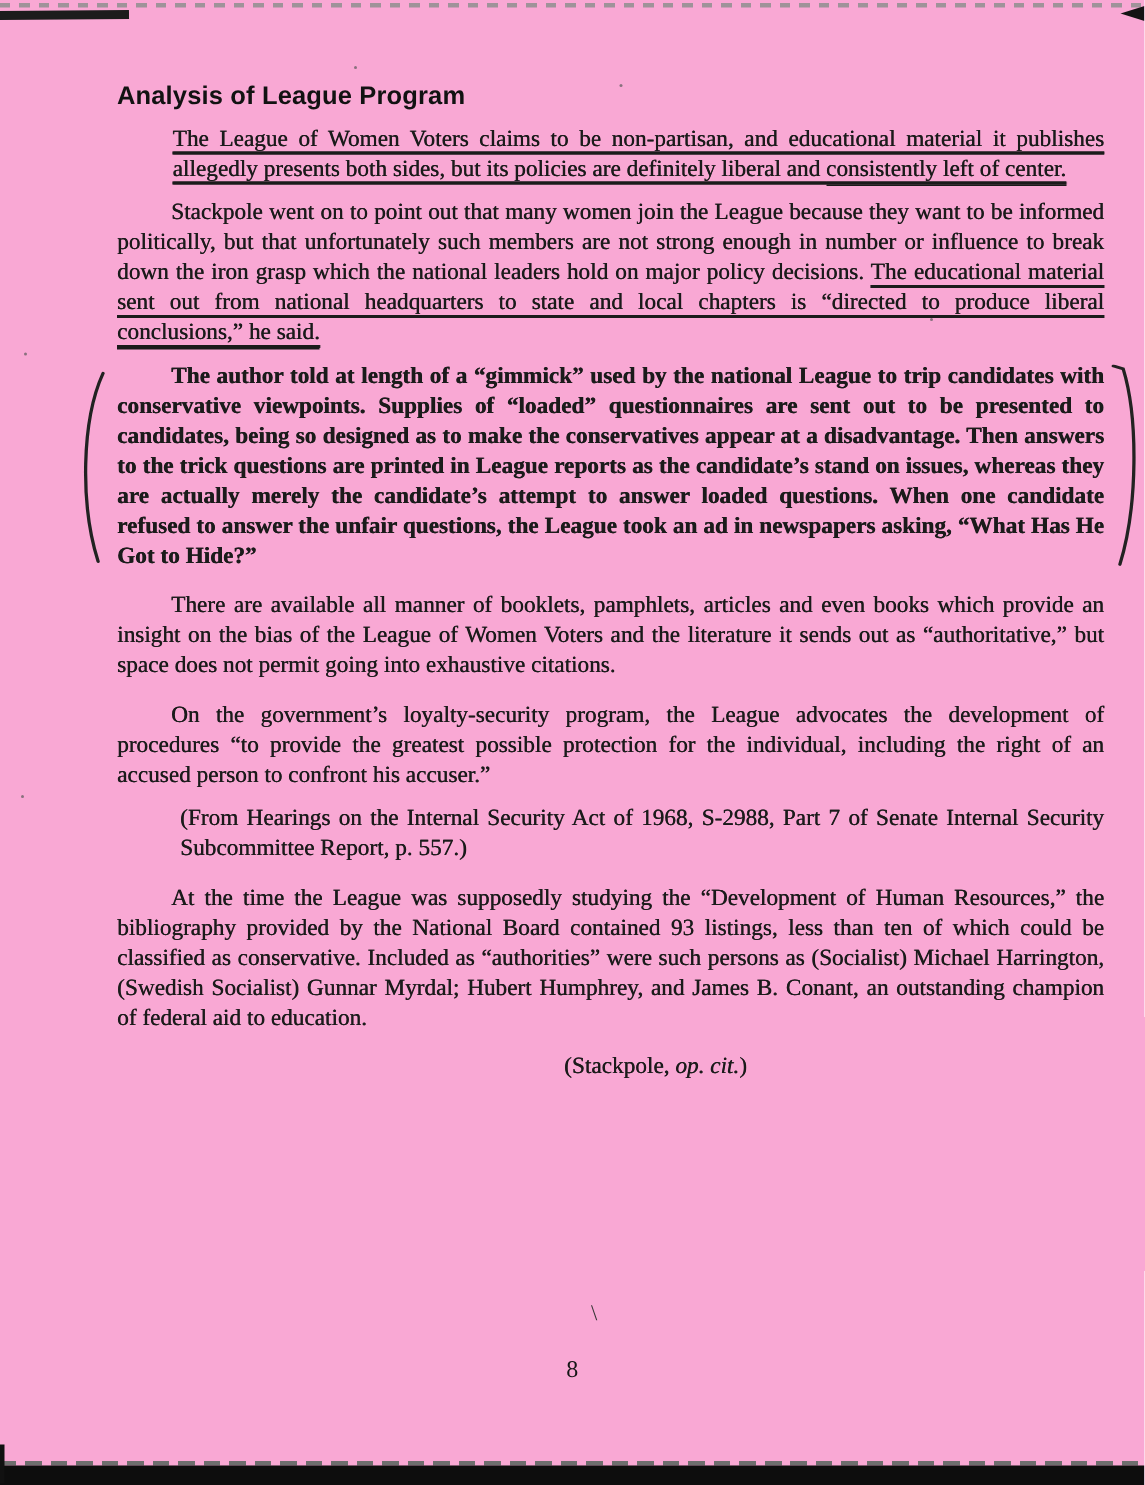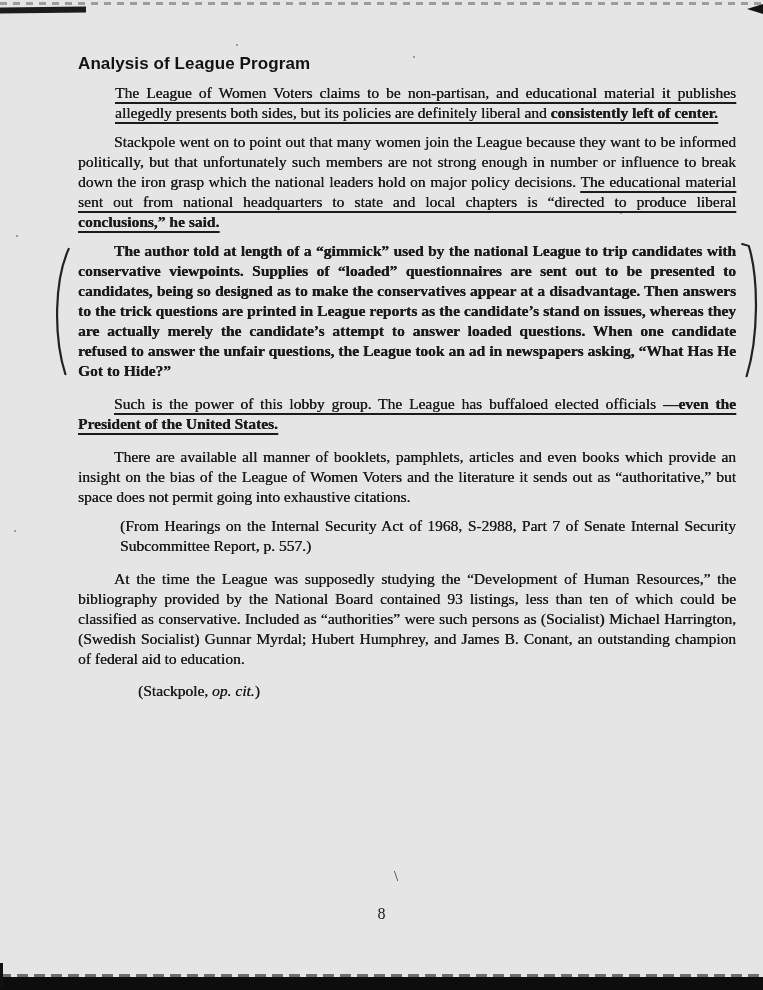--- a/index.html
+++ b/index.html
@@ -1,19 +1,19 @@
 <!DOCTYPE html>
 <html><head>
 <meta charset="utf-8">
 <style>
   html,body { margin:0; padding:0; background:#ffffff; }
   .page {
     position:relative;
     width:763px; height:990px;
-    background:#e5e5e5;
+    background:#f9a8d4;
     overflow:hidden;
     font-family:"Liberation Serif", serif;
     color:#1b1b1b;
   }
   .content {
     position:absolute;
     left:78px; top:54px; width:658px;
   }
   h1.doc-heading {
     font-family:"Liberation Sans", sans-serif;
@@ -37,33 +37,32 @@
     text-indent:0;
   }
   p.cite {
     margin-left:42px;
     text-indent:0;
   }
   p.attrib {
     margin-left:60px;
     text-indent:0;
     margin-top:12px;
-    text-align:left;
+    text-align:center;
   }
   .i { font-style:italic; }
   .u {
     text-decoration:underline;
     text-decoration-thickness:1.5px;
     text-underline-offset:3.5px;
     margin-top:36px;
   }
   .u2 {
     border-bottom:1.5px solid #1b1b1b;
     padding-bottom:1.5px;
-    font-weight:bold;
   }
   .bracketed { position:relative;font-weight:bold; }
   .paren {
     position:absolute; top:2px; height:98%; width:22px;
     pointer-events:none;
   }
   .paren.left  { left:-28px; }
   .paren.right { right:-26px; }
   .pageno {
     position:absolute;
@@ -140,24 +139,24 @@
     <p class="para bracketed">
       <svg class="paren left" viewBox="0 0 20 140" preserveAspectRatio="none">
         <path d="M 17,6 C 4,38 3,95 14,134" fill="none" stroke="#222" stroke-width="2" stroke-linecap="round"></path>
       </svg>
       <svg class="paren right" viewBox="0 0 20 140" preserveAspectRatio="none">
         <path d="M 2,1 L 8,3 C 17,36 17,96 6,136" fill="none" stroke="#222" stroke-width="2" stroke-linecap="round"></path>
       </svg>
     <span>The author told at length of a “gimmick” used by the national League to trip candidates with conservative viewpoints. Supplies of “loaded” questionnaires are sent out to be presented to candidates, being so designed as to make the conservatives appear at a disadvantage. Then answers to the trick questions are printed in League reports as the candidate’s stand on issues, whereas they are actually merely the candidate’s attempt to answer loaded questions. When one candidate refused to answer the unfair questions, the League took an ad in newspapers asking, “What Has He Got to Hide?”</span></p>
 
 
-    <p class="para gap-lg"><span class="u">Such is the power of this lobby group. The League has buffaloed elected officials </span><span class="u u2">—even the President of the United States.</span></p>
 
     <p class="para gap-lg"><span>There are available all manner of booklets, pamphlets, articles and even books which provide an insight on the bias of the League of Women Voters and the literature it sends out as “authoritative,” but space does not permit going into exhaustive citations.</span></p>
 
+    <p class="para gap-lg"><span>On the government’s loyalty-security program, the League advocates the development of procedures “to provide the greatest possible protection for the individual, including the right of an accused person to confront his accuser.”</span></p>
 
     <p class="para cite"><span>(From Hearings on the Internal Security Act of 1968, S-2988, Part 7 of Senate Internal Security Subcommittee Report, p. 557.)</span></p>
 
     <p class="para gap-lg"><span>At the time the League was supposedly studying the “Development of Human Resources,” the bibliography provided by the National Board contained 93 listings, less than ten of which could be classified as conservative. Included as “authorities” were such persons as (Socialist) Michael Harrington, (Swedish Socialist) Gunnar Myrdal; Hubert Humphrey, and James B. Conant, an outstanding champion of federal aid to education.</span></p>
 
     <p class="para attrib"><span>(Stackpole, </span><span class="i">op. cit.</span><span>)</span></p>
 
   </div>
 
   <span class="stray-mark">\</span>

